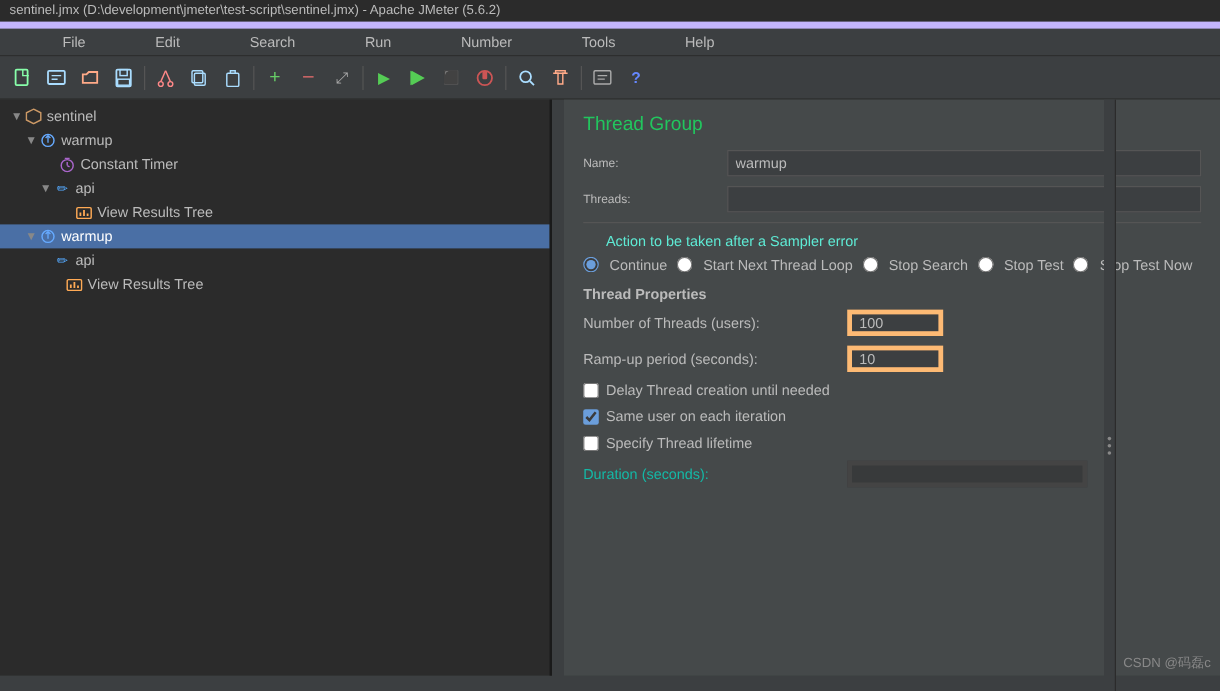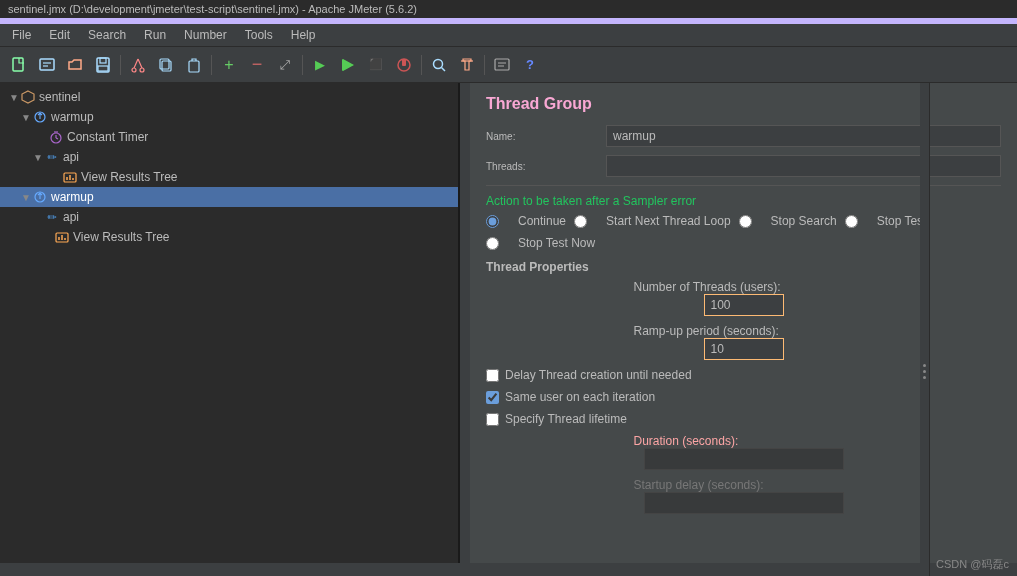--- a/index.html
+++ b/index.html
@@ -26,20 +26,21 @@
       display: flex;
       gap: 2px;
       padding: 2px 4px;
       border-bottom: 1px solid #2b2b2b;
     }
     .menu-item {
       padding: 2px 8px;
       cursor: pointer;
       color: #bbb;
       font-size: 12px;
+      margin-left: 40px;
     }
     
     #toolbar {
       background: #3c3f41;
       display: flex;
       align-items: center;
       padding: 3px 6px;
       gap: 2px;
       border-bottom: 1px solid #2b2b2b;
       height: 36px;
@@ -105,22 +106,22 @@
     }
     
     #right-panel {
       flex: 1;
       background: #45494a;
       padding: 12px 16px;
       overflow-y: auto;
     }
     .panel-title {
       font-size: 16px;
-      font-weight: bold;
-      color: #f9a8d4;
+      font-weight: normal;
+      color: #22c55e;
       margin-bottom: 12px;
     }
     .field-row {
       display: flex;
       align-items: center;
       margin-bottom: 8px;
     }
     .field-label {
       color: #bbb;
       font-size: 10px;
@@ -144,42 +145,41 @@
     }
     .radio-group {
       display: flex;
       align-items: center;
       gap: 8px;
       flex-wrap: wrap;
       margin-bottom: 8px;
     }
     .radio-label {
       display: flex;
-      align-items: center;
-      gap: 19px;
+      align-items: flex-start;
+      gap: 9px;
       color: #bbb;
       font-size: 12px;
       cursor: pointer;
     }
     input[type="radio"] { accent-color: #6b9edb; cursor: pointer; }
     input[type="checkbox"] { accent-color: #6b9edb; cursor: pointer; }
     .thread-prop-row {
       display: flex;
       align-items: center;
       margin-bottom: 8px;
-      flex-direction: column;
     }
     .thread-prop-label {
       color: #bbb;
       font-size: 12px;
       min-width: 220px;
     }
     .thread-prop-input {
       background: #3c3f41;
-      border: 1px solid #fdba74;
+      border: 4px solid #fdba74;
       color: #bbb;
       padding: 2px 6px;
       font-size: 12px;
       width: 80px;
       height: 22px;
       outline: none;
     }
     .loop-row {
       display: flex;
       align-items: center;
@@ -192,22 +192,23 @@
       gap: 6px;
       margin-bottom: 8px;
       color: #bbb;
       font-size: 12px;
     }
     .action-section {
       margin-bottom: 8px;
     }
     .action-section-title {
       font-size: 12px;
-      color: #22c55e;
+      color: #5eead4;
       margin-bottom: 6px;
+      margin-left: 19px;
     }
     
     #bottom-dots {
       position: absolute;
       left: 460px;
       bottom: 0;
       width: 10px;
       height: 576px;
       display: flex;
       flex-direction: column;
@@ -219,21 +220,21 @@
     }
     .dot {
       width: 3px;
       height: 3px;
       border-radius: 50%;
       background: #888;
     }
     
     #watermark {
       position: absolute;
-      bottom: 4px;
+      bottom: 16px;
       right: 8px;
       color: #888;
       font-size: 11px;
     }
     .divider-line {
       border: none;
       border-top: 1px solid #555;
       margin: 8px 0;
     }
   </style>
@@ -509,24 +510,20 @@
       <input type="checkbox" checked="" style="">
       <span>Same user on each iteration</span>
     </div>
 
     <div class="checkbox-row">
       <input type="checkbox" style="">
       <span>Specify Thread lifetime</span>
     </div>
 
     <div class="thread-prop-row">
-      <span class="thread-prop-label" style="color:#fca5a5;">Duration (seconds):</span>
+      <span class="thread-prop-label" style="color:#14b8a6;">Duration (seconds):</span>
       <input class="thread-prop-input" type="text" value="" disabled="" style="background: rgb(56, 58, 59); border-color: rgb(68, 68, 68); color: rgb(102, 102, 102); width: 200px;">
     </div>
 
-    <div class="thread-prop-row">
-      <span class="thread-prop-label" style="color:#777;">Startup delay (seconds):</span>
-      <input class="thread-prop-input" type="text" value="" disabled="" style="background: rgb(56, 58, 59); border-color: rgb(68, 68, 68); color: rgb(102, 102, 102); width: 200px;">
-    </div>
   </div>
 </div>
 
 <div id="watermark">CSDN @码磊c</div>
 
 </body></html>

